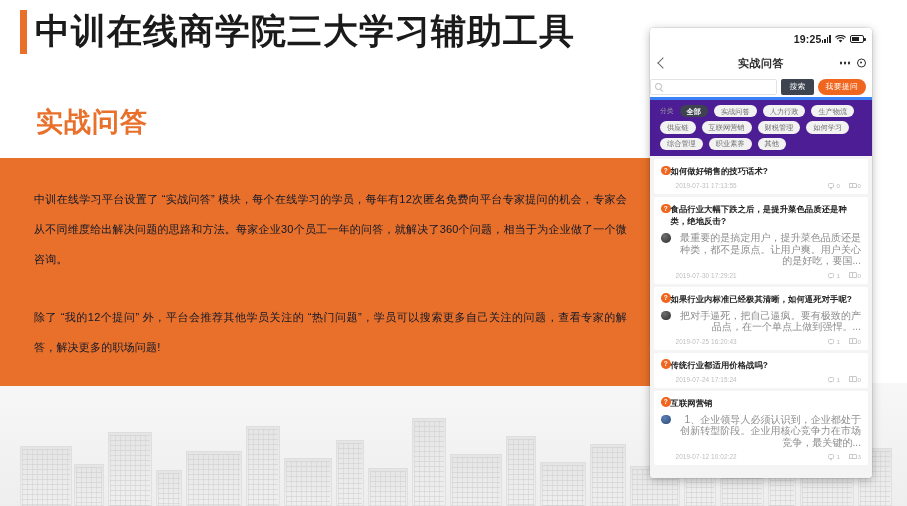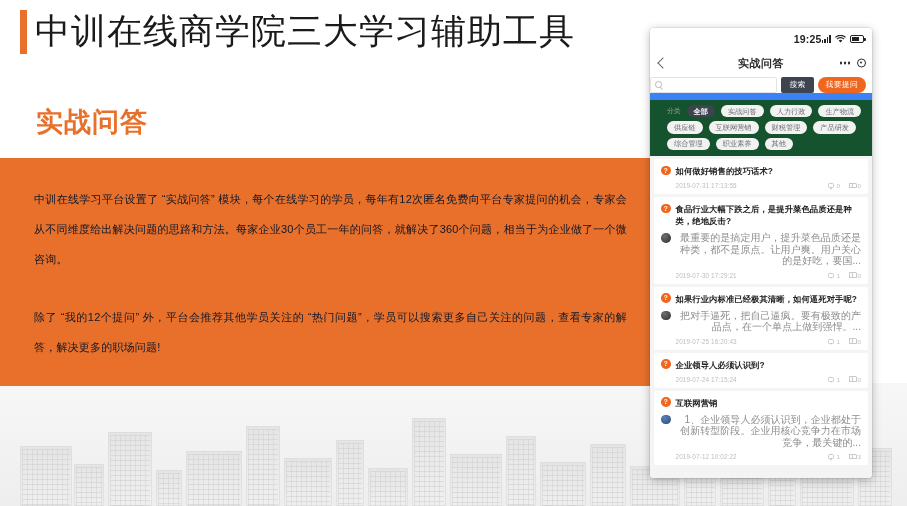--- a/index.html
+++ b/index.html
@@ -46,21 +46,21 @@
   .accent-bar {
     position: absolute;
     left: 20px; top: 10px;
     width: 7px; height: 44px;
     background: #E8702A;
   }
   .main-title {
     position: absolute;
     left: 35px; top: 8px;
     font-size: 35px;
-    font-weight: 400;
+    font-weight: 700;
     color: #1a1a1a;
     letter-spacing: 1px;
     white-space: nowrap;
   }
   .sub-title {
     position: absolute;
     left: 36px; top: 104px;
     font-size: 27px;
     font-weight: 700;
     color: #E8702A;
@@ -169,21 +169,21 @@
     width:2.6px;height:2.6px;border-radius:50%;background:#2b2b2b;
   }
 
   
   .search-row {
     flex: 0 0 24px;
     display: flex; align-items: center;
     padding: 0 6px 0 0;
     gap: 4px;
     background: #ffffff;
-    border-bottom: 7px solid #3b82f6;
+    border-bottom: 3px solid #3b82f6;
   }
   .search-field {
     flex: 1 1 auto;
     height: 16px;
     border: 1px solid #e3e3e3;
     border-radius: 2px;
     display: flex; align-items: center;
     padding: 0 4px;
     background: #fff;
   }
@@ -213,22 +213,22 @@
     border-radius: 2px;
     text-align:center;
     letter-spacing: .3px;
   }
   .btn-search { background:#3d4450; }
   .btn-ask    { background:#F0661F;border-radius:8px; }
 
   
   .filters {
     flex: 0 0 auto;
-    background:#14532d;
-    padding: 5px 6px 6px 17px;
+    background:#4c1d95;
+    padding: 5px 6px 6px 10px;
   }
   .filter-row {
     display:flex; align-items:center; gap: 6px;
     margin-bottom: 4px;
   }
   .filter-row:last-child { margin-bottom: 0; }
   .filter-label { font-size:6.8px; color:#9a9a9a; flex:0 0 auto; }
   .tag {
     font-size: 7.2px;
     color: #6d6d6d;
@@ -246,21 +246,21 @@
     background:#f4f4f4;
     overflow: hidden;
     padding: 3px 4px 0 4px;
   }
   .qa-card {
     background:#ffffff;
     border-radius: 2px;
     padding: 6px 7px 5px 7px;
     margin-bottom: 3px;
   }
-  .q-line { display:flex; gap:5px; align-items:flex-start; }
+  .q-line { display:flex; align-items:flex-start; }
   .q-badge {
     flex:0 0 auto;
     width: 9.5px; height: 9.5px; border-radius: 50%;
     background:#F0661F; color:#fff;
     font-size: 6.5px; font-weight:700;
     display:flex; align-items:center; justify-content:center;
     margin-top: 0.5px;
   }
   .q-text {
     font-size: 8.3px; font-weight: 700; color:#222;
@@ -397,21 +397,21 @@
         <span class="filter-label">分类</span>
         <span class="tag active">全部</span>
         <span class="tag">实战问答</span>
         <span class="tag">人力行政</span>
         <span class="tag">生产物流</span>
       </div>
       <div class="filter-row">
         <span class="tag">供应链</span>
         <span class="tag">互联网营销</span>
         <span class="tag">财税管理</span>
-        <span class="tag">产品研发</span>
+        <span class="tag">如何学习</span>
       </div>
       <div class="filter-row">
         <span class="tag">综合管理</span>
         <span class="tag">职业素养</span>
         <span class="tag">其他</span>
       </div>
     </div>
 
     <div class="qa-list">
 
@@ -479,21 +479,21 @@
               <i class="ico-like"></i>
               <span>0</span>
             </span>
           </span>
         </div>
       </div>
 
       <div class="qa-card">
         <div class="q-line">
           <span class="q-badge">?</span>
-          <span class="q-text">企业领导人必须认识到?</span>
+          <span class="q-text">传统行业都适用价格战吗?</span>
         </div>
         <div class="meta-line">
           <span class="meta-time">2019-07-24 17:15:24</span>
           <span class="meta-stats">
             <span class="stat">
               <i class="ico-comment"></i>
               <span>1</span>
             </span>
             <span class="stat">
               <i class="ico-like"></i>

